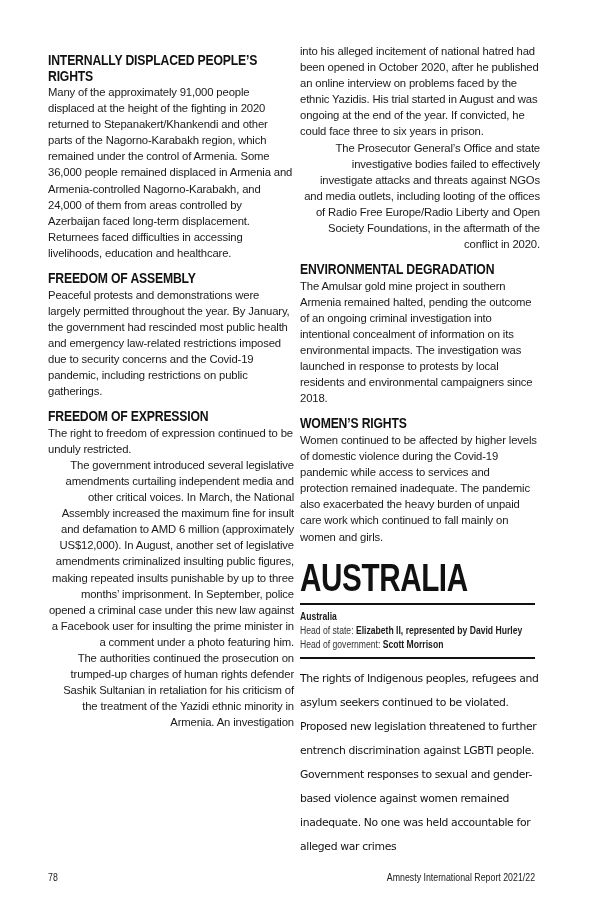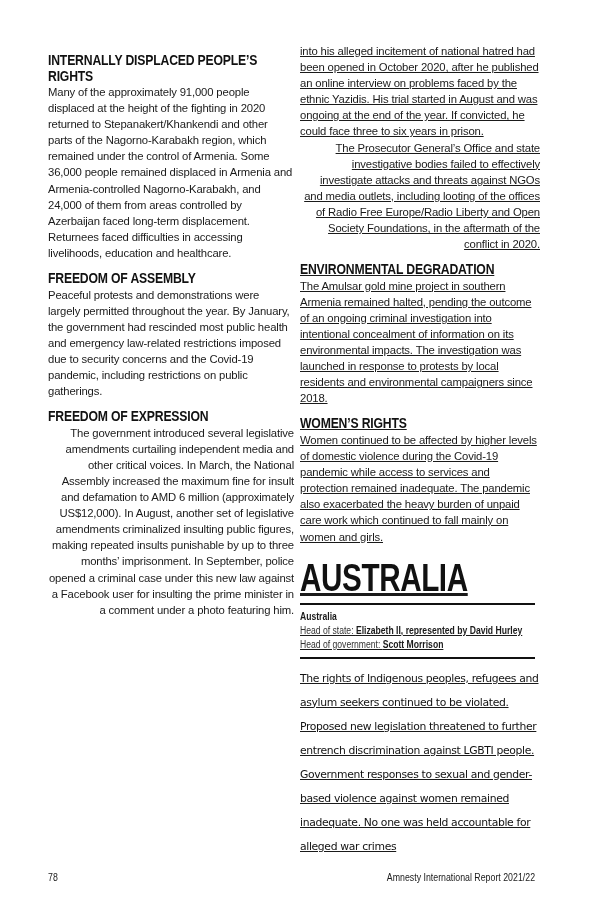--- a/index.html
+++ b/index.html
@@ -1,19 +1,19 @@
 <!DOCTYPE html>
 <html><head>
 <meta charset="utf-8">
 <style>
   html, body { margin:0; padding:0; background:#ffffff; }
   body { width:600px; height:921px; position:relative; overflow:hidden; color:#1a1a1a; font-family:"Liberation Sans", sans-serif; }
   .col { position:absolute; top:43px; width:246px; }
   .col-left { left:48px; }
-  .col-right { left:300px; width:240px;text-decoration:underline; }
+  .col-right { left:300px; width:240px; }
   p { margin:0; font-size:11.3px; line-height:16.1px; letter-spacing:-0.15px; }
   p.indent { text-indent:7px;text-align:right; }
   h2 { margin:0; font-family:"Liberation Sans", sans-serif; font-weight:bold; font-size:14.2px; line-height:15.5px; letter-spacing:-0.2px; transform:scaleX(0.86); transform-origin:left; white-space:nowrap; color:#111; }
   h2.wrap { white-space:normal; width:290px; }
   .gap { height:10px; }
   .gap-s { height:9px; }
   .country-title { font-family:"Liberation Sans", sans-serif; font-weight:bold; font-size:38px; line-height:40px; letter-spacing:-0.5px; transform:scaleX(0.78); transform-origin:left; white-space:nowrap; color:#111; margin-top:4px; }
   .rule { height:2px; background:#111; width:235px; }
   .facts { padding:5px 0 5px 0; font-size:10px; line-height:14px; white-space:nowrap; }
   .facts .name { font-weight:bold; transform:scaleX(0.86); transform-origin:left; display:inline-block; }
@@ -30,21 +30,23 @@
 
 <div class="col col-left">
   <div class="gap"></div>
   <h2 class="wrap">INTERNALLY DISPLACED PEOPLE’S RIGHTS</h2>
   <p>Many of the approximately 91,000 people displaced at the height of the fighting in 2020 returned to Stepanakert/Khankendi and other parts of the Nagorno-Karabakh region, which remained under the control of Armenia. Some 36,000 people remained displaced in Armenia and Armenia-controlled Nagorno-Karabakh, and 24,000 of them from areas controlled by Azerbaijan faced long-term displacement. Returnees faced difficulties in accessing livelihoods, education and healthcare.</p>
   <div class="gap"></div>
   <h2>FREEDOM OF ASSEMBLY</h2>
   <p>Peaceful protests and demonstrations were largely permitted throughout the year. By January, the government had rescinded most public health and emergency law-related restrictions imposed due to security concerns and the Covid-19 pandemic, including restrictions on public gatherings.</p>
   <div class="gap"></div>
   <h2>FREEDOM OF EXPRESSION</h2>
+  <p>The right to freedom of expression continued to be unduly restricted.</p>
   <p class="indent">The government introduced several legislative amendments curtailing independent media and other critical voices. In March, the National Assembly increased the maximum fine for insult and defamation to AMD 6 million (approximately US$12,000). In August, another set of legislative amendments criminalized insulting public figures, making repeated insults punishable by up to three months’ imprisonment. In September, police opened a criminal case under this new law against a Facebook user for insulting the prime minister in a comment under a photo featuring him.</p>
+  <p class="indent">The authorities continued the prosecution on trumped-up charges of human rights defender Sashik Sultanian in retaliation for his criticism of the treatment of the Yazidi ethnic minority in Armenia. An investigation</p>
 </div>
 
 <div class="col col-right">
   <p>into his alleged incitement of national hatred had been opened in October 2020, after he published an online interview on problems faced by the ethnic Yazidis. His trial started in August and was ongoing at the end of the year. If convicted, he could face three to six years in prison.</p>
   <p class="indent">The Prosecutor General’s Office and state investigative bodies failed to effectively investigate attacks and threats against NGOs and media outlets, including looting of the offices of Radio Free Europe/Radio Liberty and Open Society Foundations, in the aftermath of the conflict in 2020.</p>
   <div class="gap"></div>
   <h2>ENVIRONMENTAL DEGRADATION</h2>
   <p>The Amulsar gold mine project in southern Armenia remained halted, pending the outcome of an ongoing criminal investigation into intentional concealment of information on its environmental impacts. The investigation was launched in response to protests by local residents and environmental campaigners since 2018.</p>
   <div class="gap"></div>
   <h2>WOMEN’S RIGHTS</h2>

